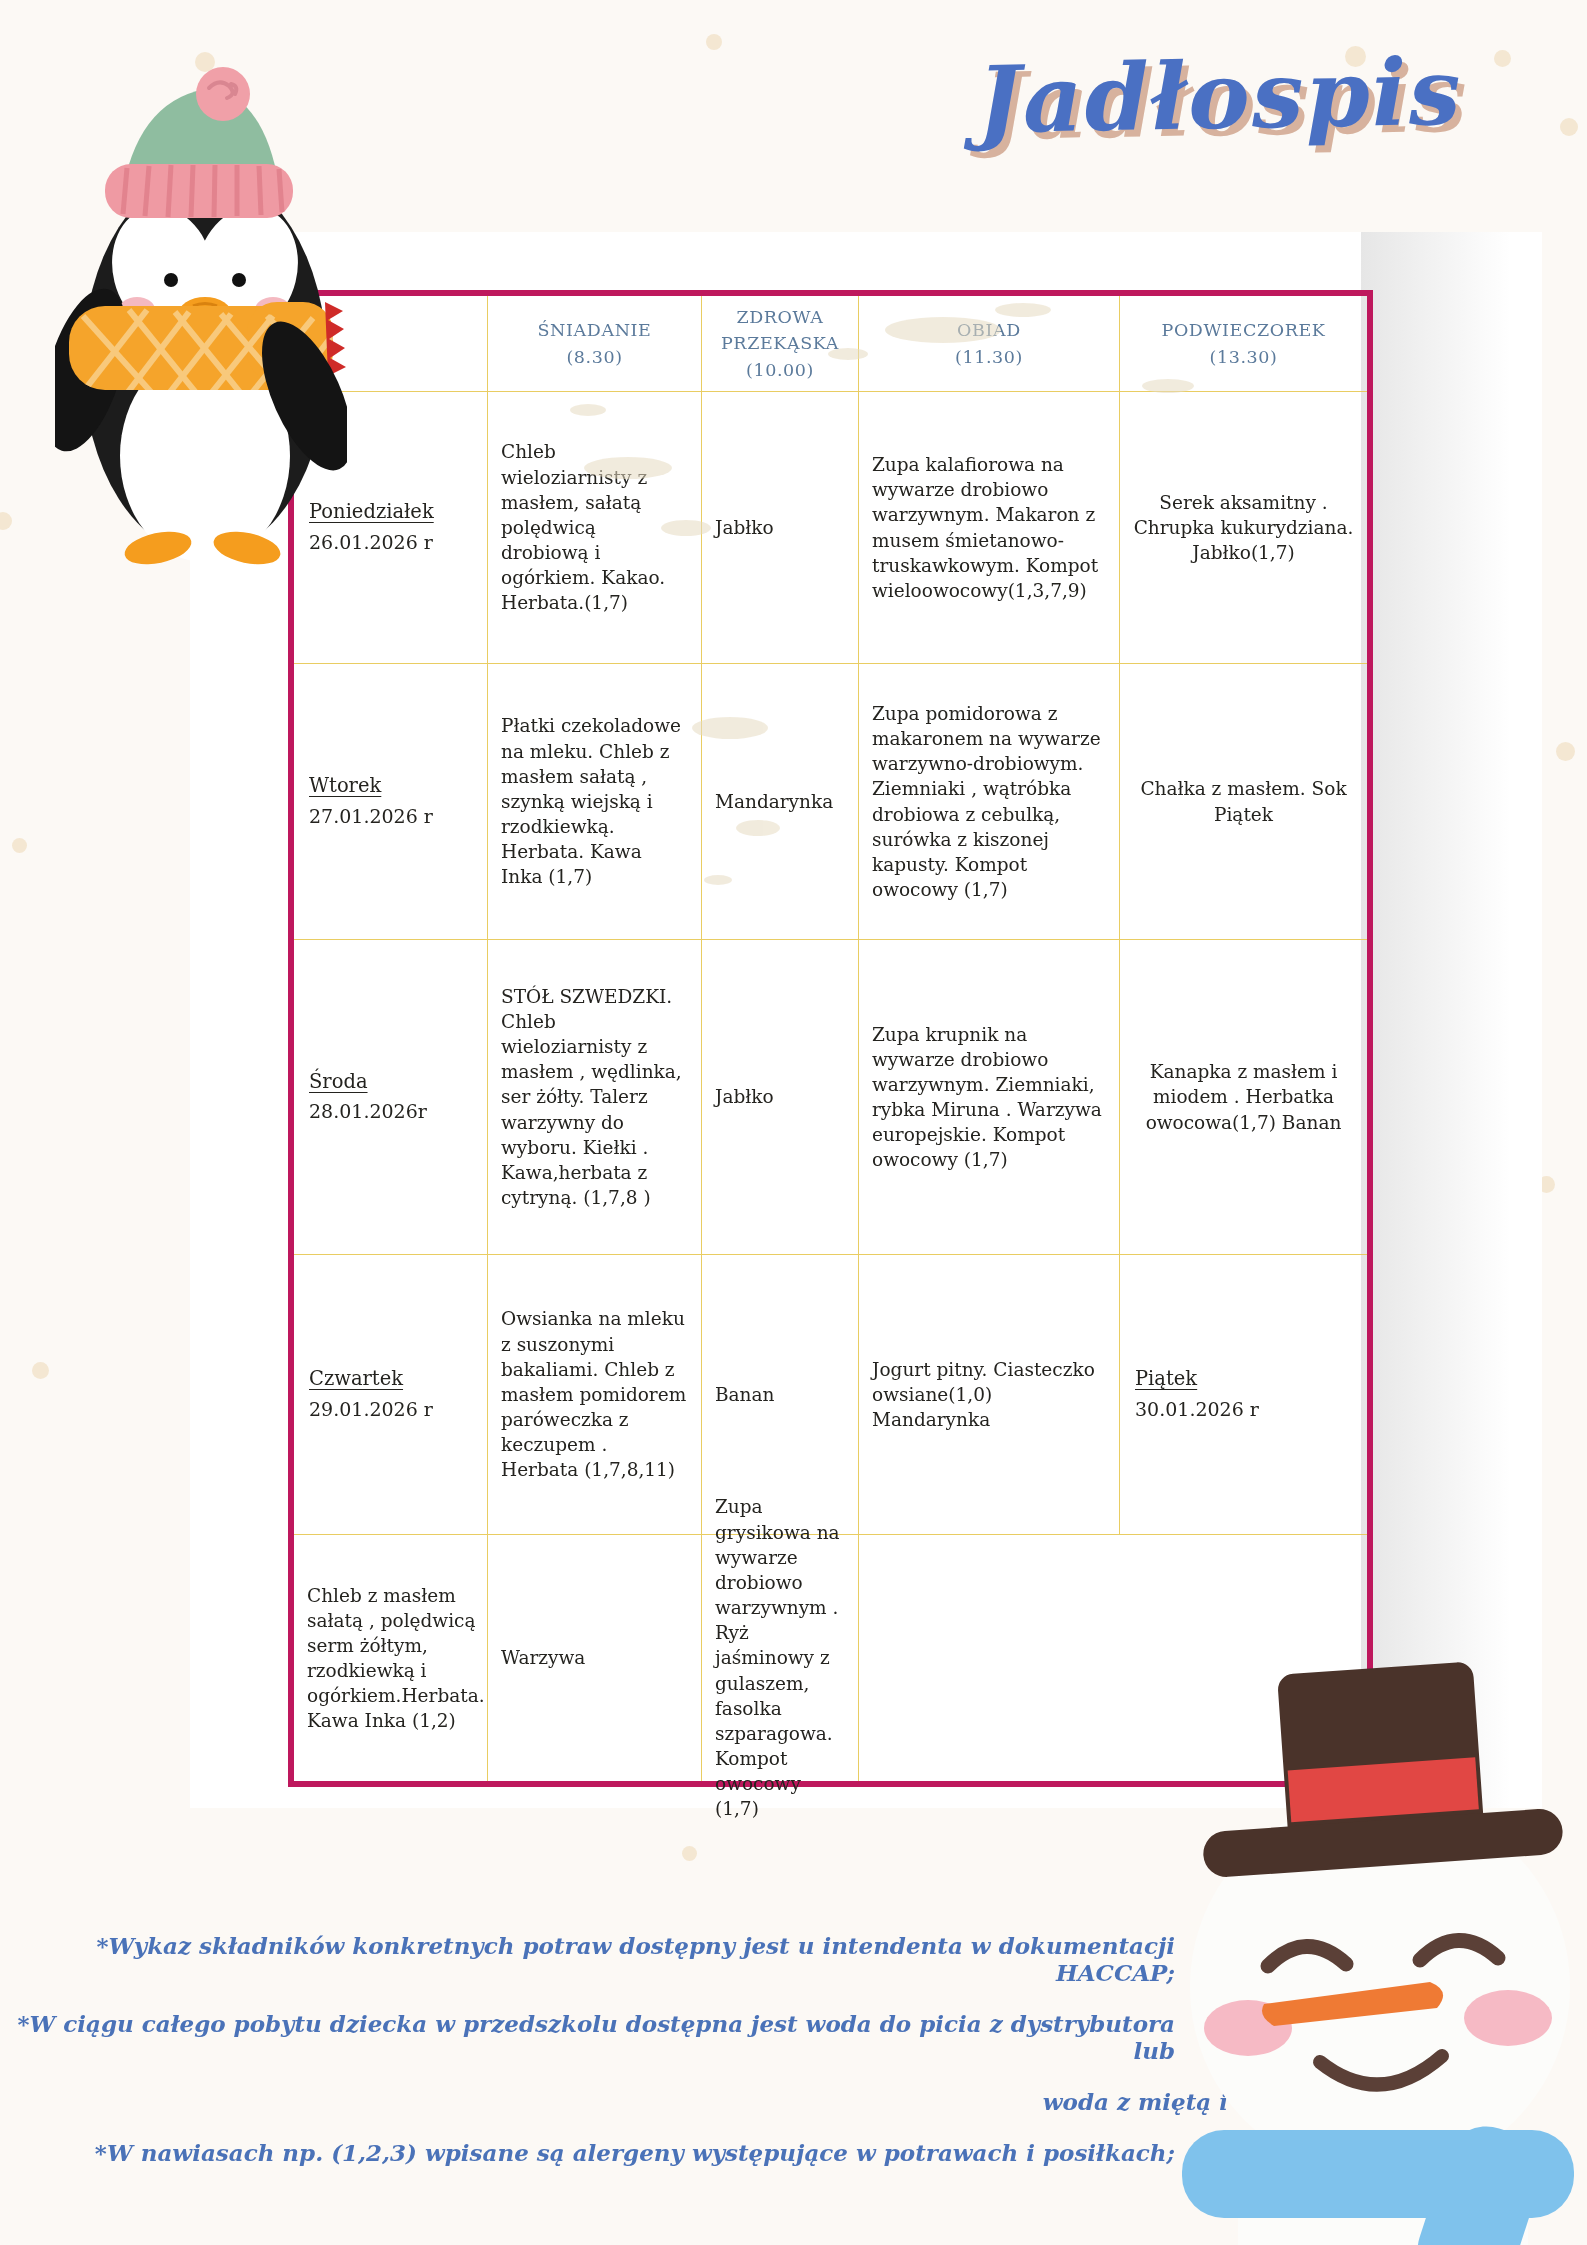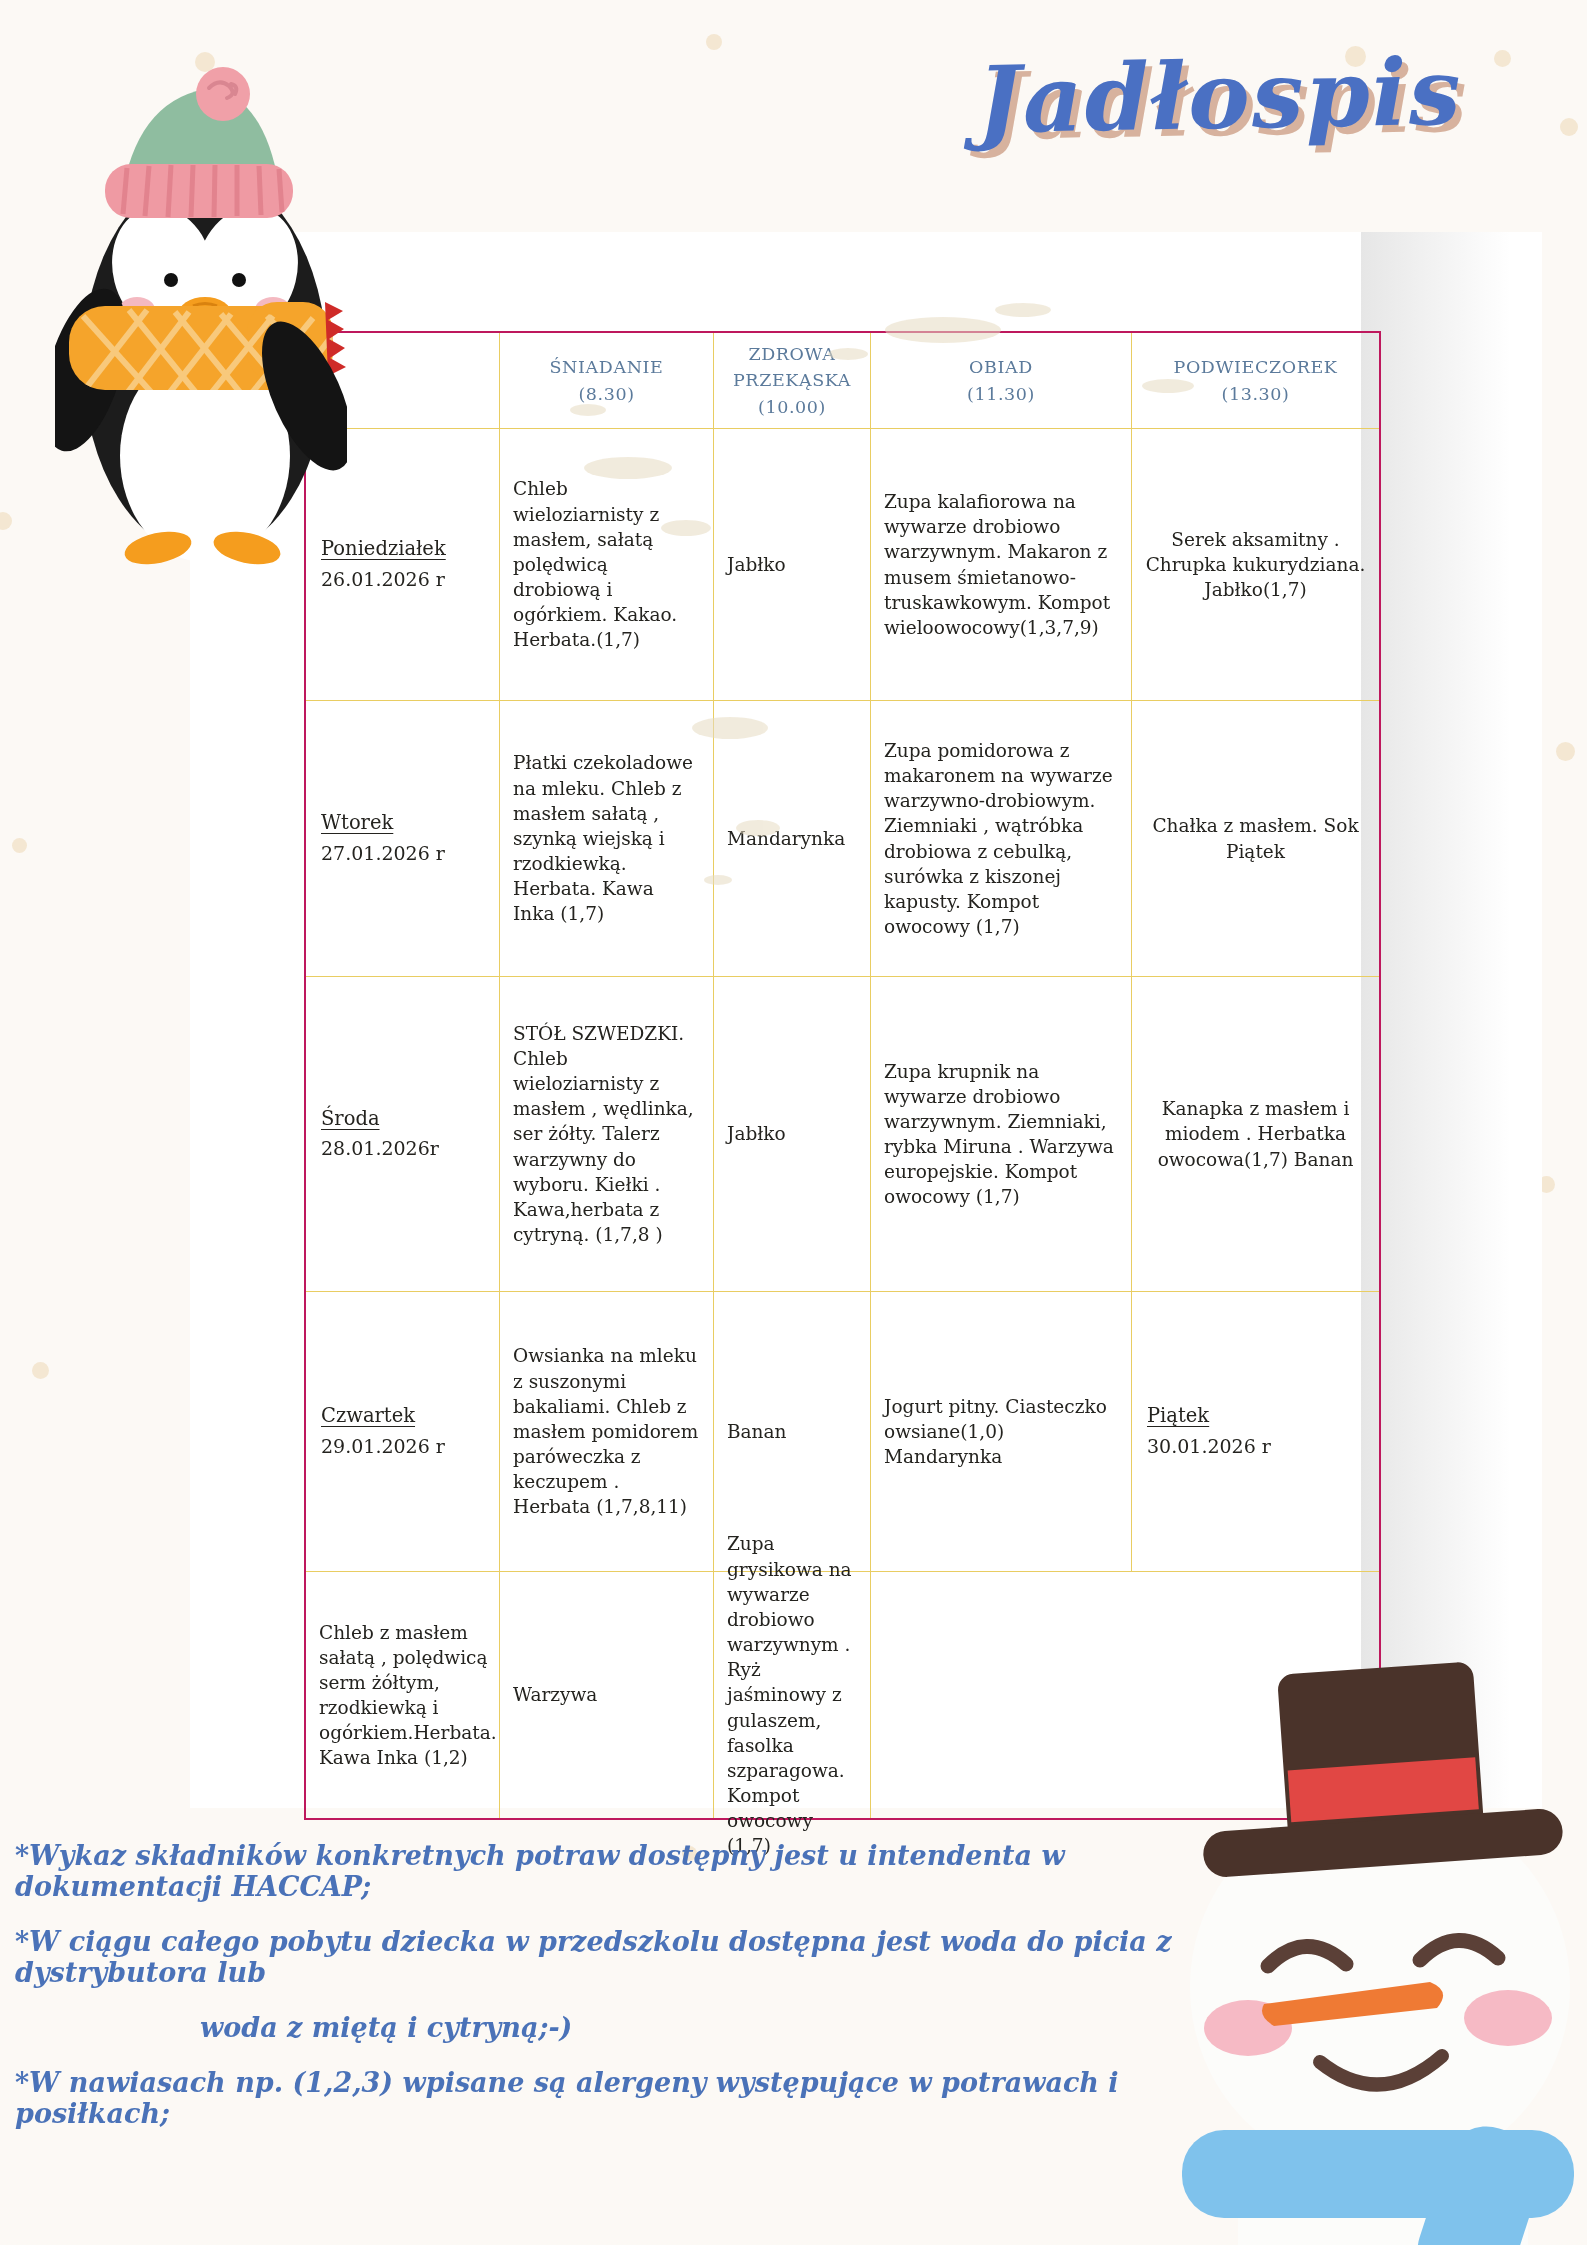--- a/index.html
+++ b/index.html
@@ -21,27 +21,26 @@
   }
 
   .title {
     position:absolute; top:42px; left:900px; width:640px; z-index:2;
     text-align:center; font-size:92px; font-style:italic; font-weight:bold;
     color:#4a70c3; letter-spacing:2px; transform:rotate(-1deg);
     text-shadow:6px 7px 0 rgba(208,166,142,0.85);
   }
 
   .menu-table {
-    position:absolute; left:304px; top:290px; z-index:2;
+    position:absolute; left:288px; top:290px; z-index:2;
     display:grid;
     grid-template-columns:194px 214px 157px 261px 247px;
     grid-template-rows:96px 272px 276px 315px 280px 246px;
-    border:2px solid #be185d;
+    border:6px solid #be185d;
     box-sizing:border-box;
-    margin-top:41px;
   }
   .menu-table > div {
     border-right:1.5px solid #e9cd62;
     border-bottom:1.5px solid #e9cd62;
     box-sizing:border-box;
   }
   .menu-table > div:nth-child(5n) { border-right:none;text-align:center; }
   .menu-table > div:nth-child(n+26) { border-bottom:none; }
 
   .cell {
@@ -63,23 +62,23 @@
     text-underline-offset:4px; text-decoration-thickness:1.2px;
   }
   .day-date { font-size:19px; }
 
   .speckles { position:absolute; left:288px; top:290px; z-index:3; pointer-events:none; }
 
   .penguin { position:absolute; left:55px; top:58px; width:292px; height:512px; z-index:4; }
   .snowman { position:absolute; left:1168px; top:1652px; width:419px; height:593px; z-index:4; }
 
   .notes {
-    position:absolute; left:15px; top:1840px; width:1160px; z-index:2;
-    text-align:left; color:#4a72b8;
-    font-style:italic; font-weight:bold; font-size:27px;
+    position:absolute; left:15px; top:1932px; width:1160px; z-index:2;
+    text-align:right; color:#4a72b8;
+    font-style:italic; font-weight:bold; font-size:23px;
   }
   .notes .line { margin-bottom:24px; }
   .line-indent { transform:translateX(185px); }
 </style>
 </head>
 <body>
 
 <div class="dot" style="left:195px;top:52px;width:20px;height:20px;"></div>
 <div class="dot" style="left:706px;top:34px;width:16px;height:16px;"></div>
 <div class="dot" style="left:1345px;top:46px;width:21px;height:21px;"></div>

